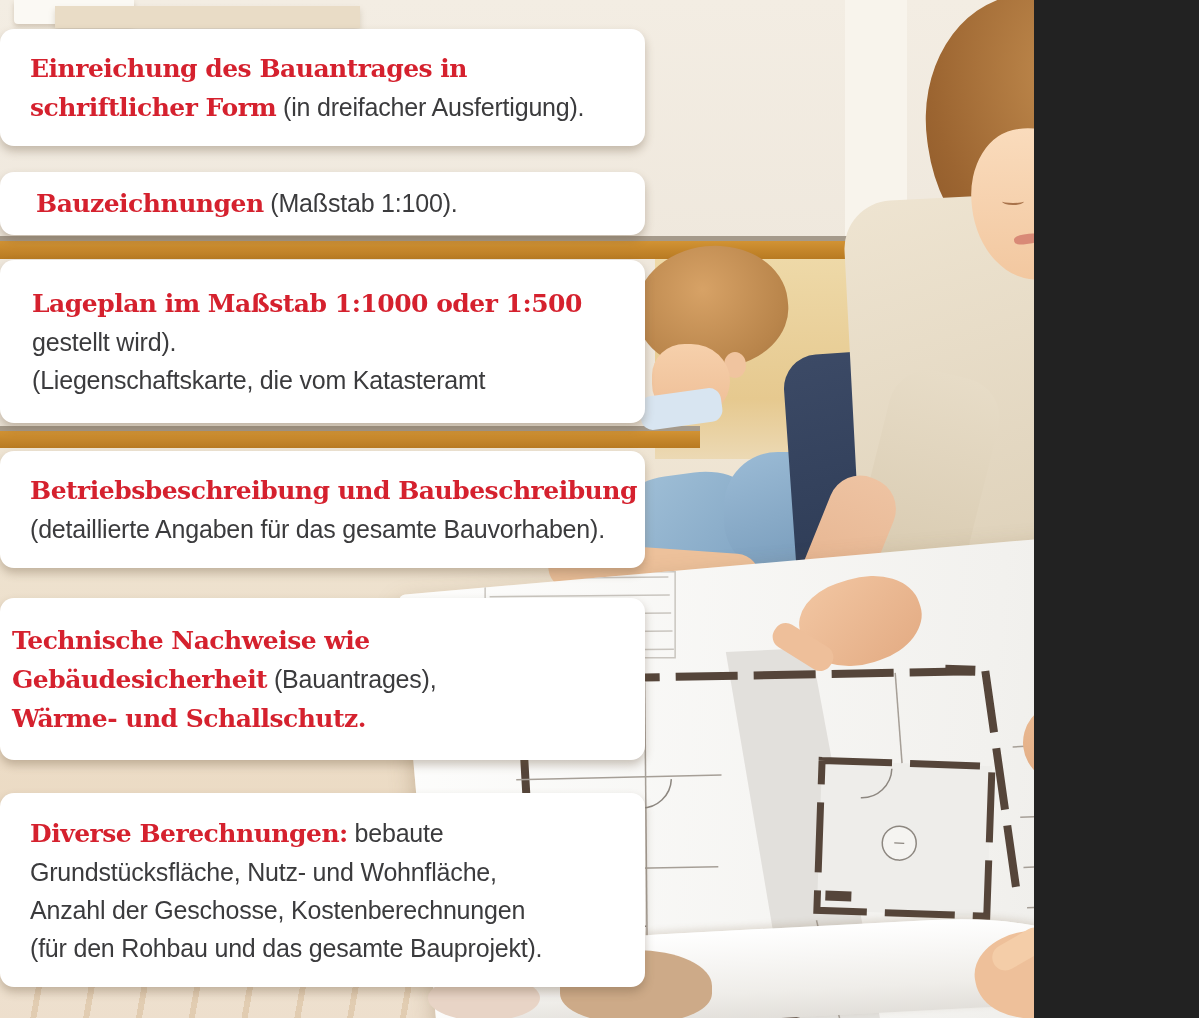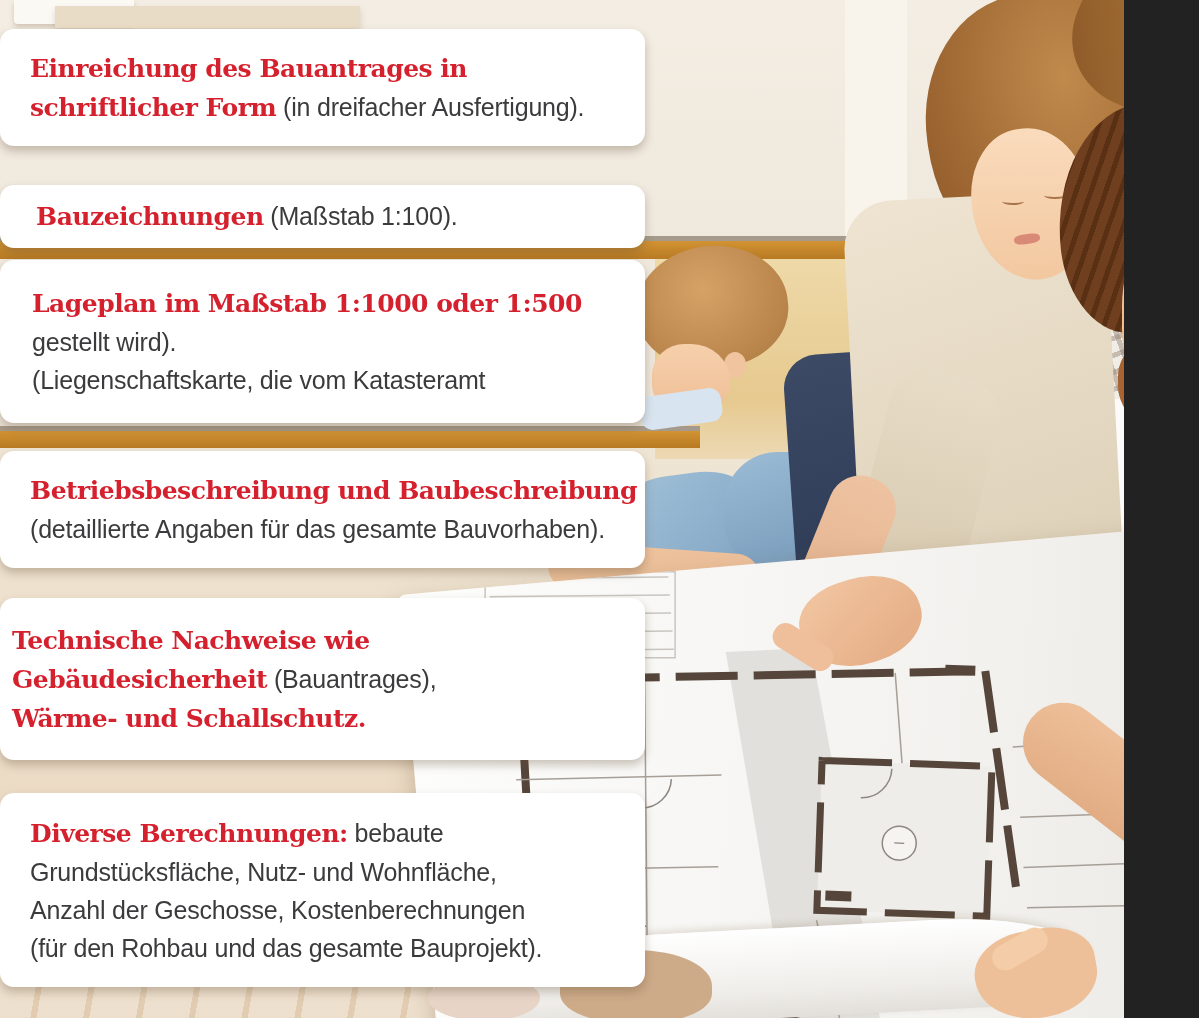--- a/index.html
+++ b/index.html
@@ -4,21 +4,21 @@
 <style>
   :root{
     --accent:#d5212e;
     --ink:#3b3b3d;
     --card:#ffffff;
     --wood:#cf8e2f;
   }
   *{margin:0;padding:0;box-sizing:border-box;}
   body{background:#222;font-family:"Liberation Sans",sans-serif;}
   .stage{
-    position:relative;width:1124px;height:1018px;overflow:hidden;
+    position:relative;width:1034px;height:1018px;overflow:hidden;
     background:#14b8a6;
   }
   .abs{position:absolute;}
 
   
   .wall{inset:0;background:linear-gradient(180deg,#f3ede3 0%,#ece4d8 45%,#e9e0d3 100%);z-index:1;}
   .shelf-white{left:14px;top:0;width:120px;height:24px;background:#fbf9f4;border-radius:0 0 4px 4px;
     box-shadow:0 3px 5px rgba(150,130,100,.35);z-index:2;}
   .shelf-beige{left:55px;top:6px;width:305px;height:22px;background:#e9dcc6;
     box-shadow:0 4px 6px rgba(150,130,100,.3);z-index:2;}
@@ -125,21 +125,21 @@
     transform:rotate(-30deg);z-index:42;}
 
   
   .card{
     position:absolute;left:0;width:645px;background:var(--card);
     border-radius:14px;box-shadow:0 5px 10px rgba(100,80,55,.33);
     display:flex;flex-direction:column;justify-content:center;
     padding-left:30px;padding-right:10px;z-index:100;overflow:hidden;
   }
   .c1{top:29px;height:117px;}
-  .c2{top:185px;height:63px;padding-left:36px;}
+  .c2{top:172px;height:63px;padding-left:36px;}
   .c3{top:260px;height:163px;padding-left:32px;}
   .c4{top:451px;height:117px;}
   .c5{top:598px;height:162px;padding-left:12px;}
   .c6{top:793px;height:194px;}
   .line{white-space:nowrap;line-height:38px;font-size:25px;}
   .hl{color:var(--accent);font-family:"DejaVu Serif",serif;font-weight:bold;letter-spacing:-0.5px;}
   .tx{color:var(--ink);font-family:"Liberation Sans",sans-serif;letter-spacing:-0.2px;}
 </style>
 </head>
 <body>

